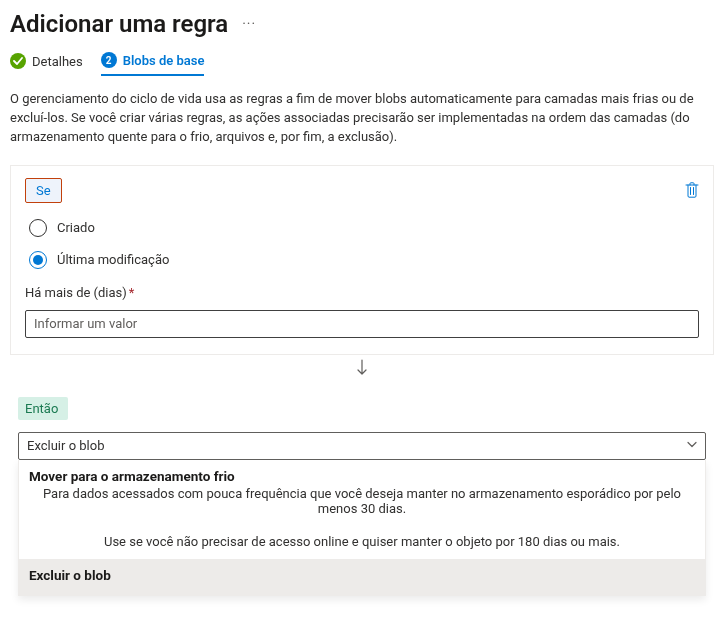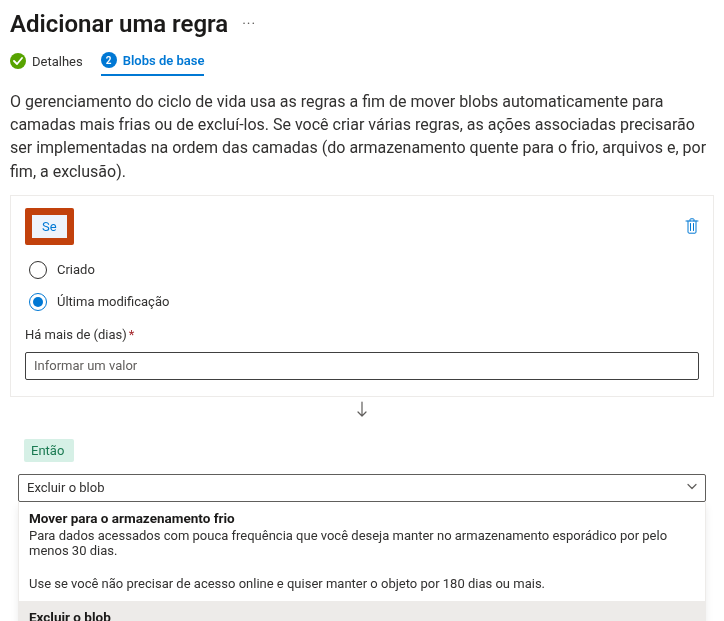--- a/index.html
+++ b/index.html
@@ -55,42 +55,42 @@
     display: inline-flex;
     align-items: center;
     justify-content: center;
     font-size: 10px;
     font-weight: 600;
     color: #fff;
   }
   .step-done { background: #57a300; }
   .step-current { background: #0078d4; }
   .description {
-    font-size: 16px;
+    font-size: 13px;
     color: #323130;
     line-height: 1.45;
-    margin-bottom: 12px;
+    margin-bottom: 18px;
     max-width: 700px;
   }
   .card {
     border: 1px solid #edebe9;
     padding: 12px 14px 16px 14px;
     margin-bottom: 0;
     position: relative;
   }
   .badge {
     display: inline-block;
     padding: 4px 10px;
     font-size: 13px;
     border-radius: 2px;
   }
   .badge-if {
     background: #eef3fb;
     color: #0078d4;
-    border: 7px solid #c2410c;
+    border: 1px solid #c2410c;
   }
   .badge-then {
     background: #d6f0e6;
     color: #1b7a52;
   }
   .card-top {
     display: flex;
     justify-content: space-between;
     align-items: center;
     margin-bottom: 14px;
@@ -148,21 +148,21 @@
   .text-input::placeholder { color: #605e5c; }
   .arrow-down {
     text-align: center;
     font-size: 18px;
     color: #605e5c;
     padding: 4px 0;
   }
   .then-card {
     padding: 12px 4px 16px 4px;
   }
-  .then-card .badge { margin-left: 10px; margin-bottom: 12px; padding-left: 7px; }
+  .then-card .badge { margin-left: 4px; margin-bottom: 12px; padding-left: 7px; }
   .select-wrap {
     position: relative;
     margin: 0 4px;
   }
   .select-box {
     width: 100%;
     height: 28px;
     border: 1px solid #605e5c;
     border-radius: 2px;
     padding: 0 28px 0 8px;
@@ -193,20 +193,21 @@
   .option.selected { background: #edebe9; }
   .opt-title {
     font-size: 13.5px;
     font-weight: 700;
     color: #1b1a19;
     margin-bottom: 2px;
   }
   .opt-desc {
     font-size: 13px;
     color: #323130;
+    text-align: center;
   }
 </style>
 </head>
 <body>
 
 <div class="header-row">
   <h1 class="page-title">Adicionar uma regra</h1>
   <span class="more-dots">···</span>
 </div>
 

